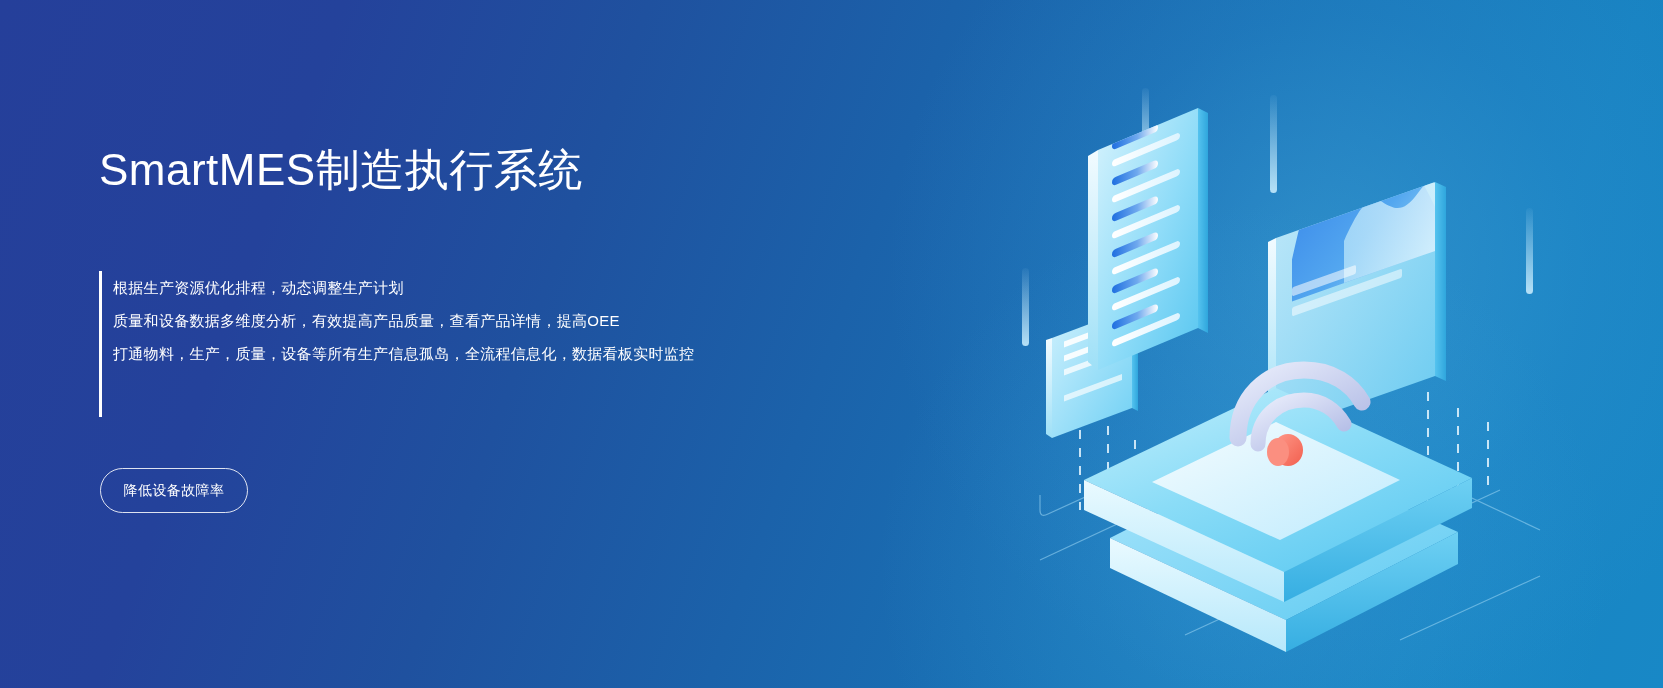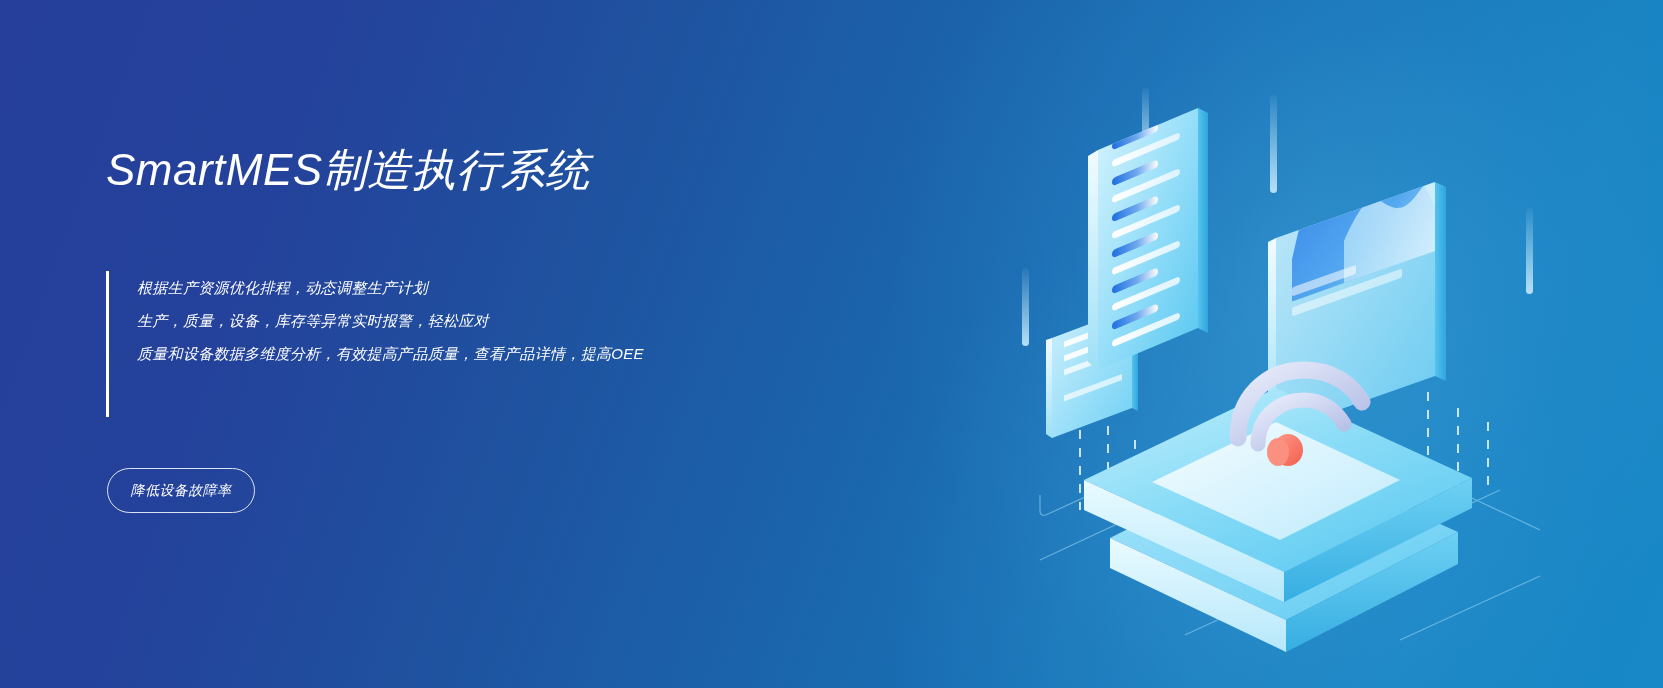--- a/index.html
+++ b/index.html
@@ -33,36 +33,36 @@
     position: absolute;
     right: 40px; bottom: -260px;
     width: 760px; height: 760px;
     background: radial-gradient(circle at 50% 50%, rgba(70,170,225,0.30) 0%, rgba(0,0,0,0) 68%);
     pointer-events: none;
   }
 
   
   .content {
     position: absolute;
-    left: 106px; top: 0; width: 880px; height: 508px; font-style: italic;
+    left: 99px; top: 0; width: 880px; height: 508px;
   }
   .title {
     position: absolute;
     left: 0; top: 142px;
     font-size: 44px;
     font-weight: 300;
     letter-spacing: 0.5px;
     color: #ffffff;
     white-space: nowrap;
     line-height: 56px;
   }
   .desc-wrap {
     position: absolute;
     left: 0; top: 271px;
-    padding-left: 28px;
+    padding-left: 11px;
     border-left: 3px solid #ffffff;
     height: 146px;
   }
   .desc-line {
     color: #ffffff;
     font-size: 15px;
     line-height: 33px;
     letter-spacing: 0.3px;
     white-space: nowrap;
   }
@@ -283,20 +283,20 @@
       </g>
     </svg>
   </div>
 
   <div class="content">
 
     <div class="title">SmartMES制造执行系统</div>
 
     <div class="desc-wrap">
       <div class="desc-line">根据生产资源优化排程，动态调整生产计划</div>
-      <div class="desc-line">生产，质量，设备，库存等异常实时报警，轻松应对</div>
       <div class="desc-line">质量和设备数据多维度分析，有效提高产品质量，查看产品详情，提高OEE</div>
+      <div class="desc-line">打通物料，生产，质量，设备等所有生产信息孤岛，全流程信息化，数据看板实时监控</div>
     </div>
 
     <a class="cta" href="#">降低设备故障率</a>
   </div>
 
 </div>
 
 </body></html>

